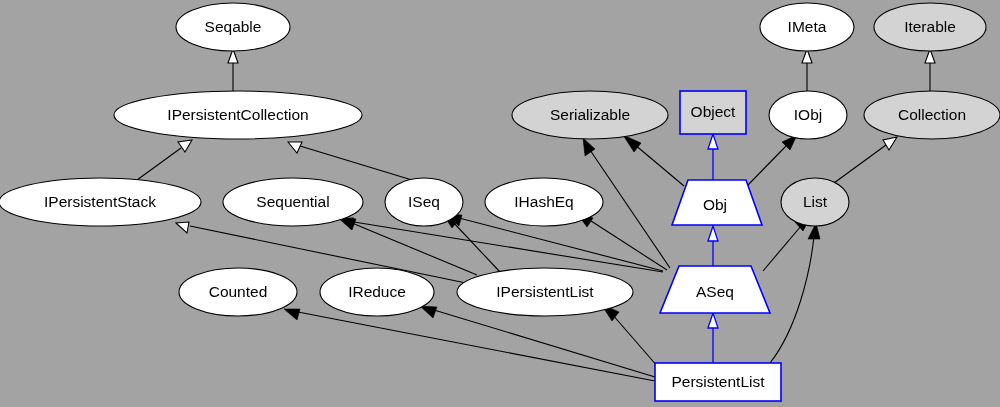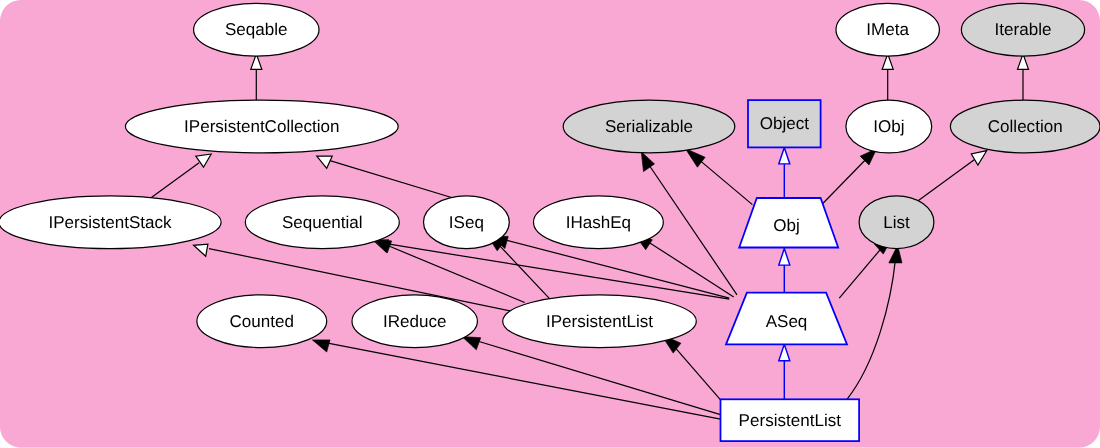--- a/index.html
+++ b/index.html
@@ -4,24 +4,23 @@
 <style>
   html, body {
     margin: 0;
     padding: 0;
     background: #ffffff;
   }
   #diagram-root {
     position: relative;
     width: 1000px;
     height: 407px;
-    background: #f9a8d4;
+    background: #a3a3a3;
     font-family: "Liberation Sans", sans-serif;
     overflow: hidden;
-    border-radius: 19px;
   }
   #diagram-svg {
     position: absolute;
     left: 0;
     top: 0;
     width: 1000px;
     height: 407px;
   }
   .node-label {
     font-family: "Liberation Sans", sans-serif;

